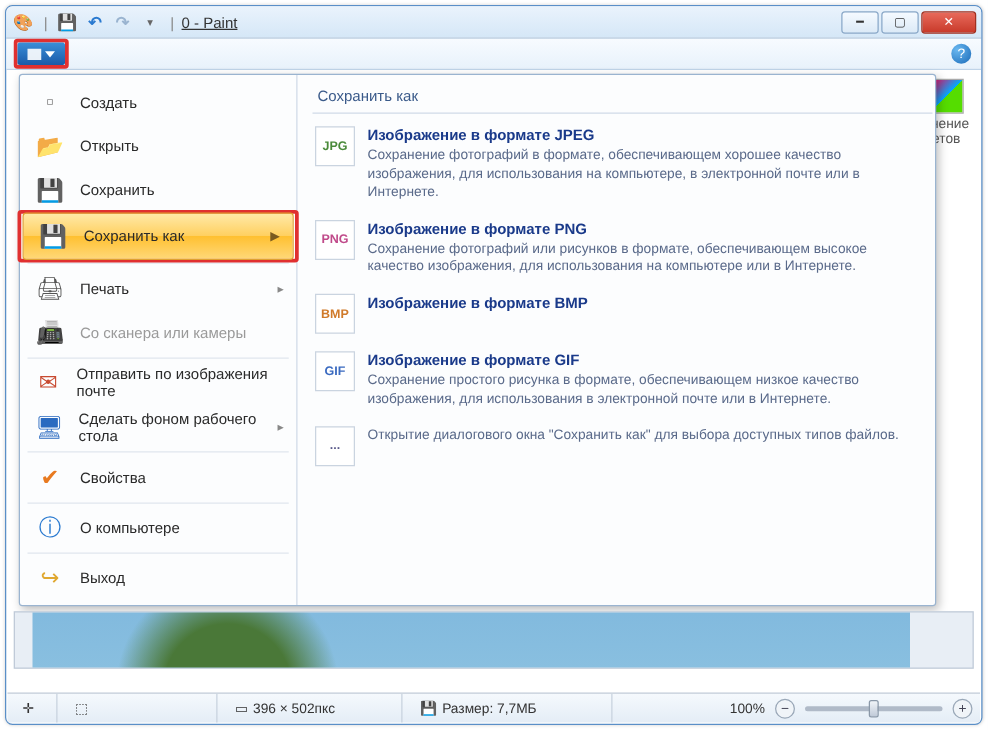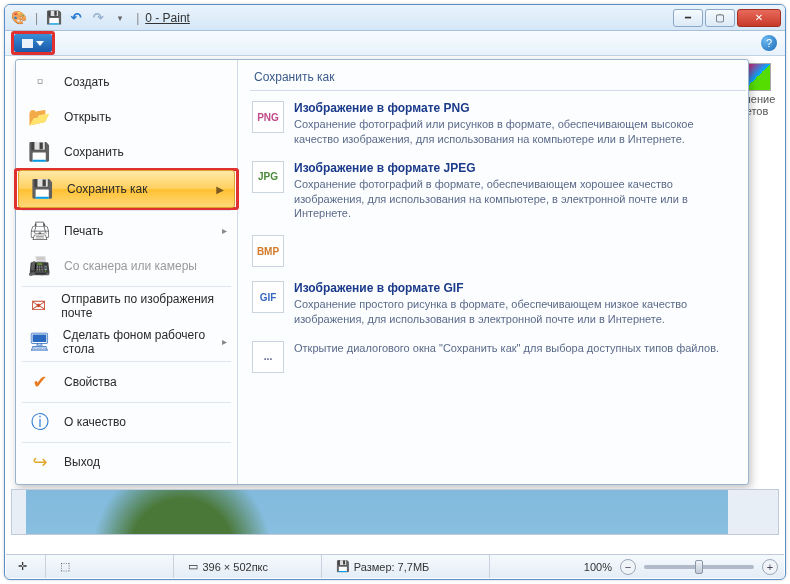--- a/index.html
+++ b/index.html
@@ -142,48 +142,49 @@
           <span class="arrow" style="color:#888">▸</span>
         </div>
       <div class="msep"></div>
       <div class="mitem">
           <span class="mi-icon ic-prop">✔</span>
           <span>Свойства</span>
         </div>
       <div class="msep"></div>
       <div class="mitem">
           <span class="mi-icon ic-about">ⓘ</span>
-          <span>О качество</span>
+          <span>О компьютере</span>
         </div>
       <div class="msep"></div>
       <div class="mitem">
           <span class="mi-icon ic-exit">↪</span>
           <span>Выход</span>
         </div>
     </div>
 
     <div class="menu-right">
       <div class="mr-title">Сохранить как</div>
       <div class="fmt">
+        <div class="fmt-icon" style="color:#4a8a3a">JPG</div>
+        <div>
+            <div class="fmt-title">Изображение в формате JPEG</div>
+            <div class="fmt-desc">Сохранение фотографий в формате, обеспечивающем хорошее качество изображения, для использования на компьютере, в электронной почте или в Интернете.</div>
+          </div>
+      </div>
+      <div class="fmt">
         <div class="fmt-icon" style="color:#c04a8a">PNG</div>
         <div>
             <div class="fmt-title">Изображение в формате PNG</div>
             <div class="fmt-desc">Сохранение фотографий или рисунков в формате, обеспечивающем высокое качество изображения, для использования на компьютере или в Интернете.</div>
           </div>
       </div>
       <div class="fmt">
-        <div class="fmt-icon" style="color:#4a8a3a">JPG</div>
-        <div>
-            <div class="fmt-title">Изображение в формате JPEG</div>
-            <div class="fmt-desc">Сохранение фотографий в формате, обеспечивающем хорошее качество изображения, для использования на компьютере, в электронной почте или в Интернете.</div>
-          </div>
-      </div>
-      <div class="fmt">
         <div class="fmt-icon" style="color:#d07a2a">BMP</div>
         <div>
+            <div class="fmt-title">Изображение в формате BMP</div>
           </div>
       </div>
       <div class="fmt">
         <div class="fmt-icon" style="color:#3a6ac0">GIF</div>
         <div>
             <div class="fmt-title">Изображение в формате GIF</div>
             <div class="fmt-desc">Сохранение простого рисунка в формате, обеспечивающем низкое качество изображения, для использования в электронной почте или в Интернете.</div>
           </div>
       </div>
       <div class="fmt">

